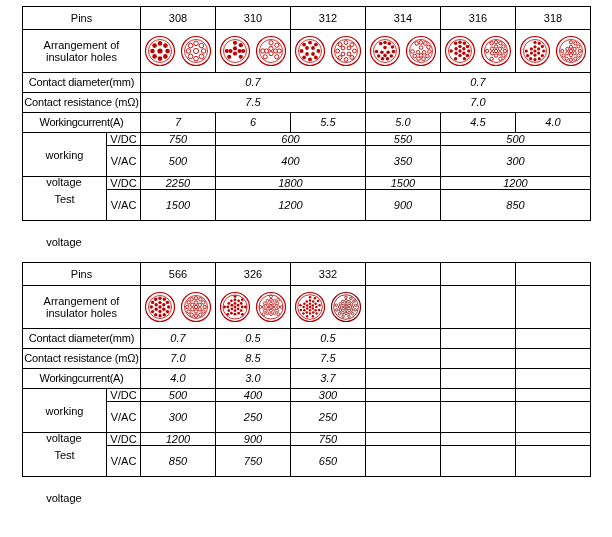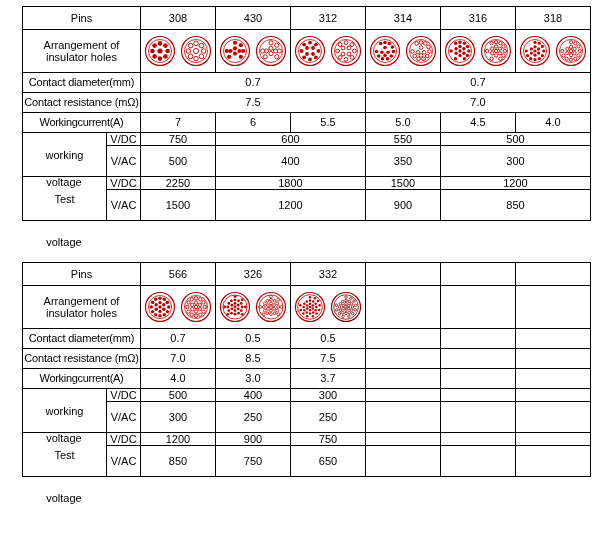--- a/index.html
+++ b/index.html
@@ -68,20 +68,21 @@
   }
   .two-line {
     font-size: 10.5px;
     line-height: 1.45;
   }
   .vdc {
     font-size: 9px;
   }
   .val {
     font-size: 12px;
+    font-style: italic;
   }
   .conn-cell {
     padding: 2px 0;
   }
   .conn-pair {
     display: flex;
     align-items: center;
     justify-content: center;
     gap: 4px;
   }
@@ -105,21 +106,21 @@
       <col style="width:75px">
       <col style="width:75px">
       <col style="width:75px">
       <col style="width:75px">
       <col style="width:75px">
     </colgroup>
     <tbody>
       <tr>
         <td colspan="2" class="pins-head" style="height:22px">Pins</td>
         <td class="pin-num">308</td>
-        <td class="pin-num">430</td>
+        <td class="pin-num">310</td>
         <td class="pin-num">312</td>
         <td class="pin-num">314</td>
         <td class="pin-num">316</td>
         <td class="pin-num">318</td>
       </tr>
       <tr>
         <td colspan="2" class="two-line" style="height:42px">
           <div>Arrangement of</div>
           <div>insulator holes</div>
         </td>

